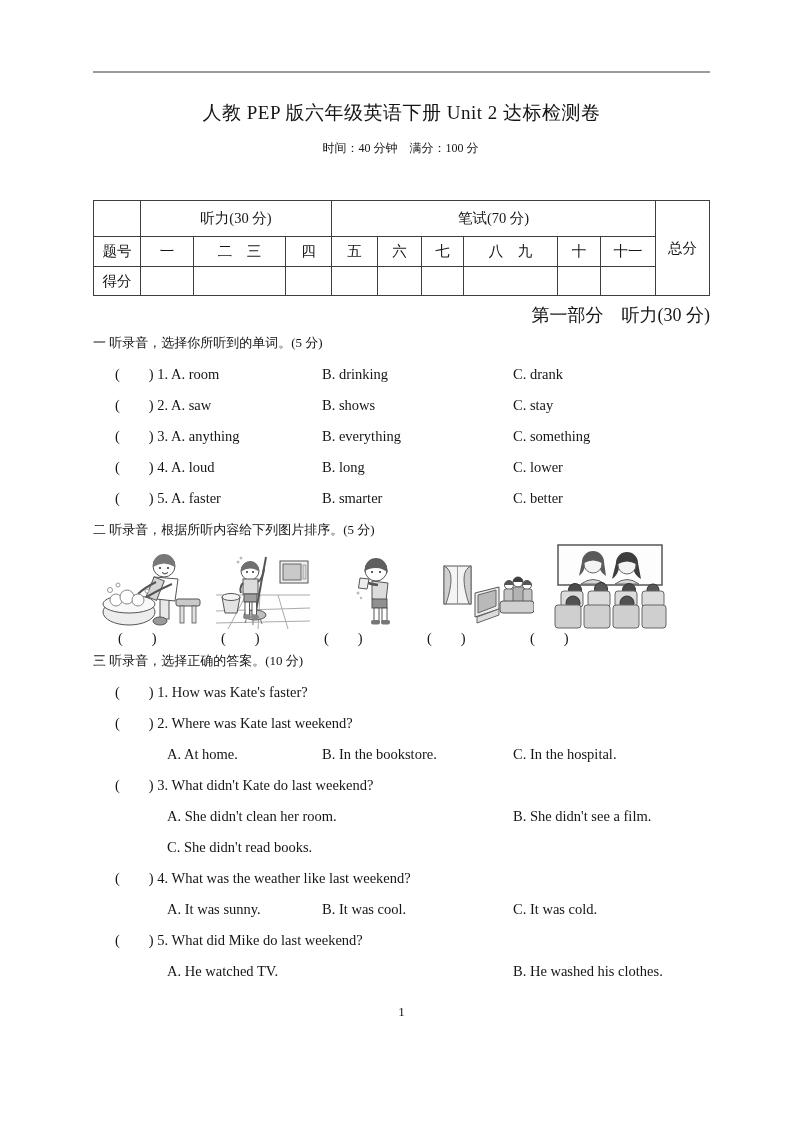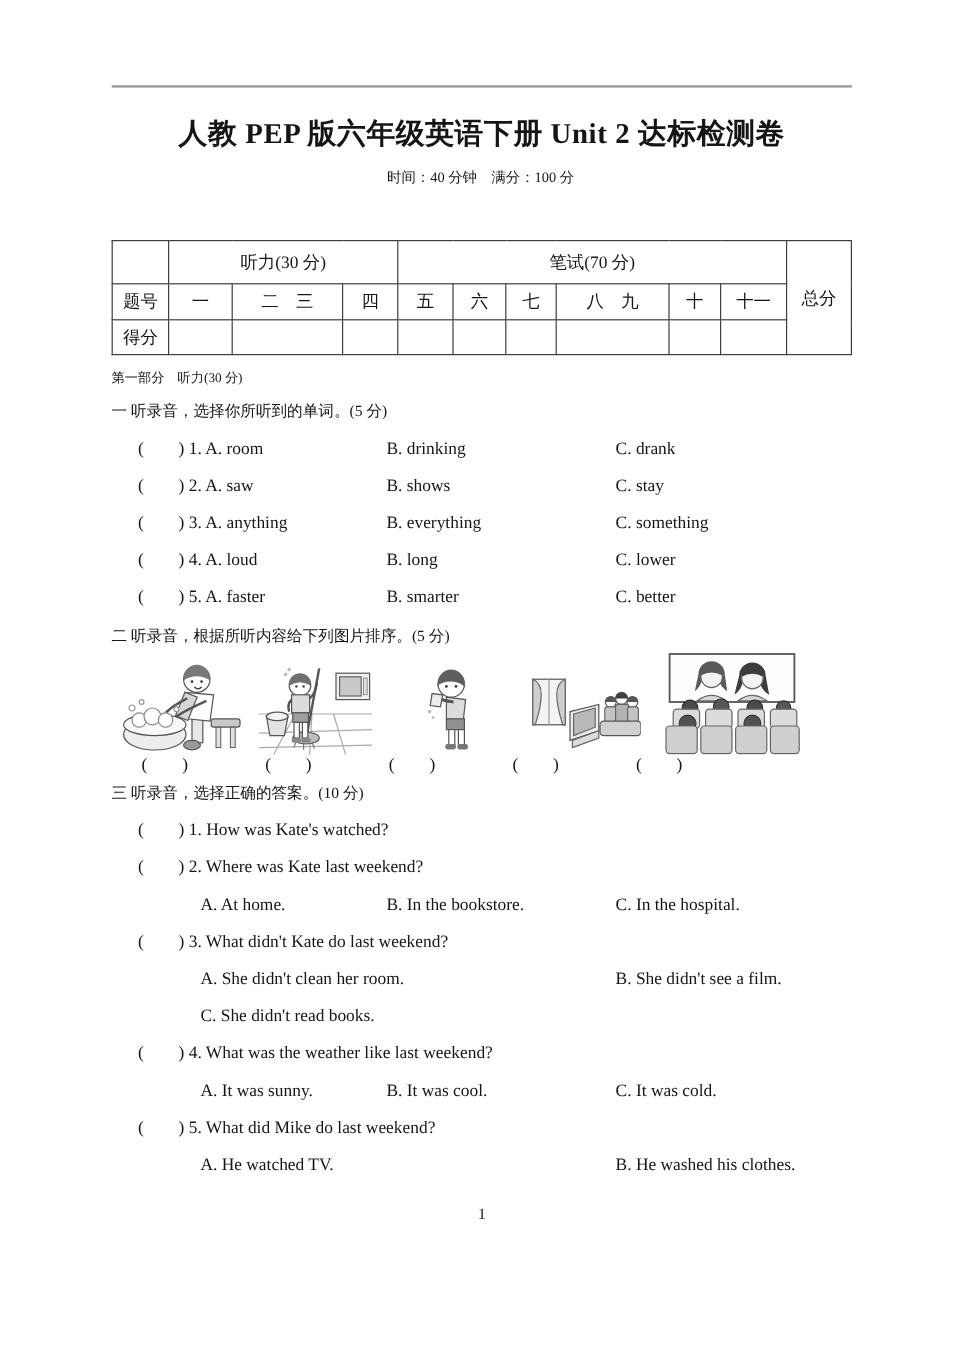--- a/index.html
+++ b/index.html
@@ -11,42 +11,42 @@
     font-family: "Liberation Serif", "DejaVu Serif", serif;
     overflow: hidden;
   }
   .content { padding: 0 90px 0 93px; }
 
   .top-rule { margin-top: 71px; height: 2px; background: #9b9b9b; }
 
   .doc-title {
     margin: 27px 0 0 0;
     text-align: center;
-    font-size: 24px; font-weight: 700;
+    font-size: 19px; font-weight: 400;
     line-height: 25px; letter-spacing: 0.5px;
   }
   .info-line {
     margin-top: 13px; text-align: center;
     font-size: 12px; line-height: 20px; padding-right: 2px;
   }
 
   table.score {
     margin-top: 42px; width: 100%;
     border-collapse: collapse; table-layout: fixed;
     font-size: 14.5px;
   }
   table.score td {
     border: 1.5px solid #3e3e3e;
     text-align: center; vertical-align: middle; padding: 0; font-family: Liberation Serif, serif;
   }
   table.score tr.r1 td { height: 36px; }
   table.score tr.r2 td { height: 30px; }
   table.score tr.r3 td { height: 29px; }
 
-  .part-heading { margin-top: 9px; text-align: left; font-size: 11px; line-height: 21px; }
+  .part-heading { margin-top: 9px; text-align: right; font-size: 18px; line-height: 21px; }
   .sec-heading  { margin-top: 6px; font-size: 13px; line-height: 21px; }
   .sec-heading.m11 { margin-top: 11px; }
   .sec-heading.m3  { margin-top: 3px; }
 
   .row { margin-top: 11px; font-size: 14.5px; line-height: 20px; }
   .grid3 { display: grid; grid-template-columns: 229px 191px 1fr; }
   .grid2 { display: grid; grid-template-columns: 420px 1fr; }
   .indent-bracket { padding-left: 22px; }
   .indent-opt { padding-left: 74px; }
   .bracket { white-space: pre; }
@@ -287,21 +287,21 @@
     <span>(        )</span>
     <span>(        )</span>
   </div>
 
   <div class="sec-heading m3">
     <span>三</span>
     <span>听录音，选择正确的答案。(10 分)</span>
   </div>
 
   <div class="row">
-    <div class="indent-bracket"><span class="bracket">(        )</span> <span>1.</span> <span>How was Kate's watched?</span></div>
+    <div class="indent-bracket"><span class="bracket">(        )</span> <span>1.</span> <span>How was Kate's faster?</span></div>
   </div>
 
   <div class="row">
     <div class="indent-bracket"><span class="bracket">(        )</span> <span>2.</span> <span>Where was Kate last weekend?</span></div>
   </div>
   <div class="row grid3">
     <div class="indent-opt">A. At home.</div>
     <div>B. In the bookstore.</div>
     <div>C. In the hospital.</div>
   </div>

